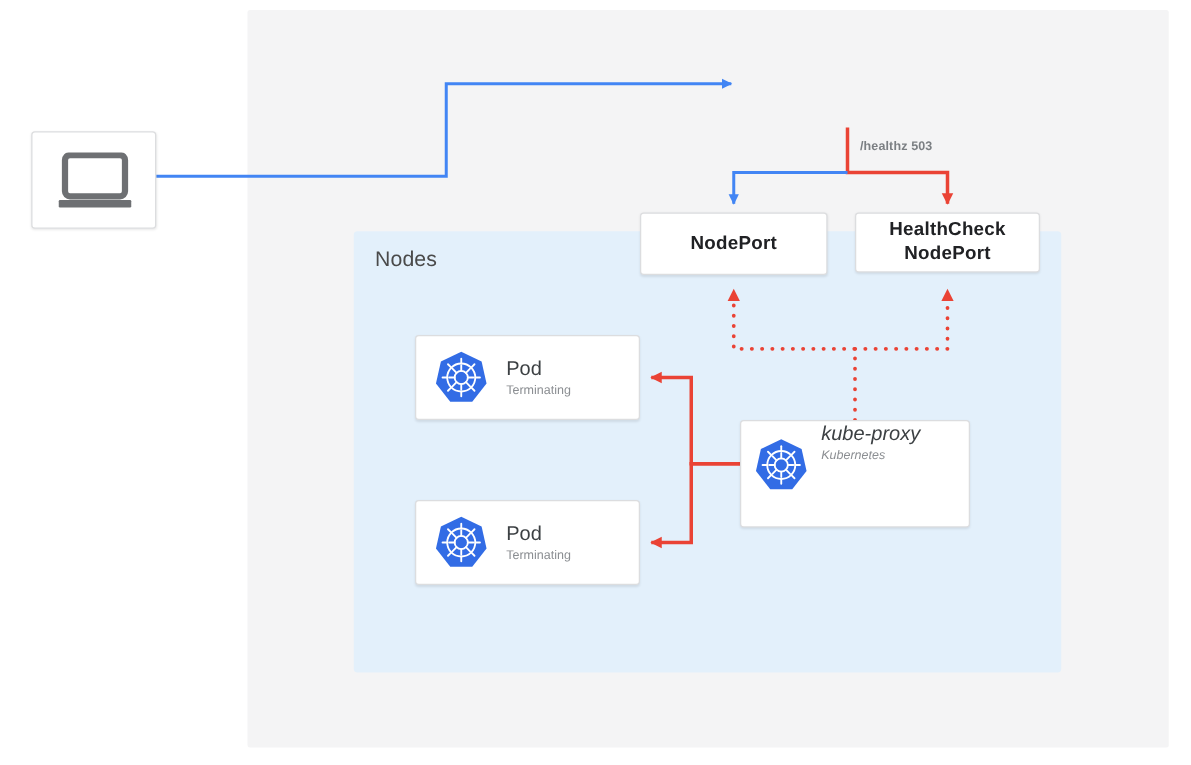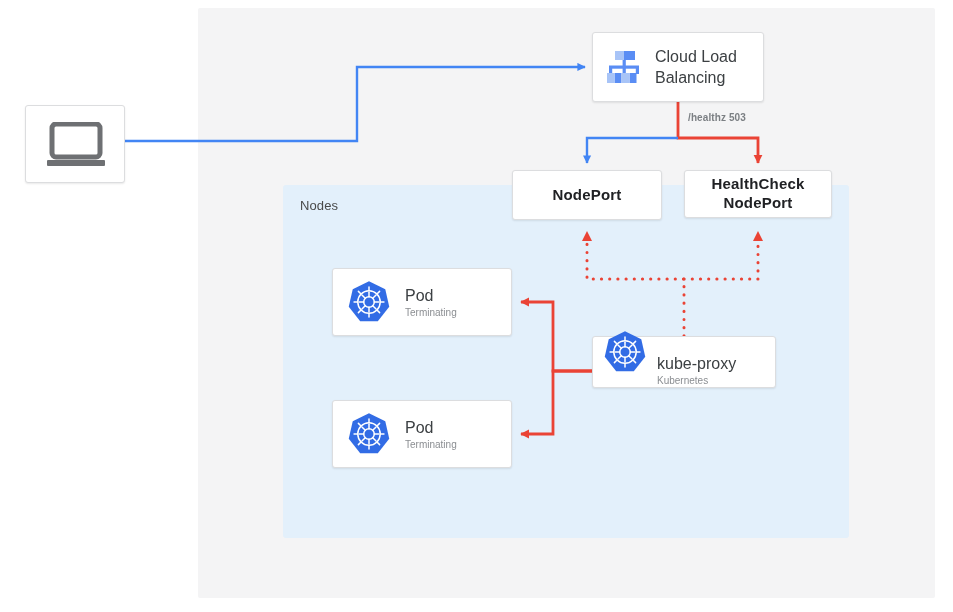--- a/index.html
+++ b/index.html
@@ -6,40 +6,40 @@
   body{width:953px;height:612px;position:relative;overflow:hidden;
        font-family:"Liberation Sans","DejaVu Sans",sans-serif;}
   .stage{position:absolute;left:0;top:0;width:953px;height:612px;}
 
   
   .region-gray{position:absolute;left:198px;top:8px;width:737px;height:590px;
     background:#f4f4f5;border-radius:2px;}
   .region-nodes{position:absolute;left:283px;top:185px;width:566px;height:353px;
     background:#e3f0fb;border-radius:3px;}
   .region-nodes-label{position:absolute;left:300px;top:198px;
-    font-size:13px;color:#4a4a4a;letter-spacing:.1px;}
+    font-size:17px;color:#4a4a4a;letter-spacing:.1px;}
 
   
   .card{position:absolute;background:#ffffff;border:1px solid #dcdddf;
     border-radius:3px;box-sizing:border-box;
     box-shadow:0 1px 2px rgba(0,0,0,.09);}
 
   .laptop-card{left:25px;top:105px;width:100px;height:78px;}
   .clb-card{left:592px;top:32px;width:172px;height:70px;
      display:flex;align-items:center;}
   .nodeport-card{left:512px;top:170px;width:150px;height:50px;
      display:flex;align-items:center;justify-content:center;}
   .hcnodeport-card{left:684px;top:170px;width:148px;height:48px;
      display:flex;align-items:center;justify-content:center;}
   .pod-card{left:332px;top:268px;width:180px;height:68px;
      display:flex;align-items:center;}
   .pod-card2{left:332px;top:400px;width:180px;height:68px;
      display:flex;align-items:center;}
-  .kp-card{left:592px;top:336px;width:184px;height:52px;
-     display:flex;align-items:flex-end;}
+  .kp-card{left:592px;top:336px;width:184px;height:86px;
+     display:flex;align-items:flex-start;font-style:italic;}
 
   
   .card-title{font-size:16px;color:#3c4043;line-height:1.32;}
   .card-sub{font-size:10px;color:#8b8e92;line-height:1.32;}
   .bold-label{font-size:15px;font-weight:bold;color:#202124;text-align:center;
     line-height:1.25;letter-spacing:.2px;}
   .txt-block{display:flex;flex-direction:column;justify-content:center;}
 
   .healthz-label{position:absolute;left:688px;top:112px;font-size:10px;
     font-weight:bold;color:#7b7f83;letter-spacing:.1px;}
@@ -106,46 +106,20 @@
 
   <div class="card laptop-card">
     <div class="laptop-wrap">
       <svg width="62" height="46" viewBox="0 0 62 46">
         <rect x="7" y="2" width="48" height="33" rx="4" ry="4" fill="none" stroke="#6e7073" stroke-width="5"></rect>
         <rect x="2" y="38" width="58" height="6" rx="1" ry="1" fill="#6e7073"></rect>
       </svg>
     </div>
   </div>
 
-  <div class="card clb-card">
-    <div class="icon-slot" style="width:62px;height:70px;">
-      <svg width="40" height="40" viewBox="0 0 40 40">
-
-        <rect x="11" y="4" width="9" height="9" fill="#a8c4f7"></rect>
-        <rect x="20" y="4" width="11" height="9" fill="#5a8df4"></rect>
-
-        <rect x="18.6" y="13" width="3.2" height="8" fill="#5a8df4"></rect>
-
-        <rect x="5" y="18.5" width="30" height="3.2" fill="#5a8df4"></rect>
-
-        <rect x="5" y="21" width="3.2" height="6" fill="#5a8df4"></rect>
-        <rect x="18.6" y="21" width="3.2" height="6" fill="#5a8df4"></rect>
-        <rect x="31.8" y="21" width="3.2" height="6" fill="#5a8df4"></rect>
-
-        <rect x="3" y="26" width="7" height="10" fill="#a8c4f7"></rect>
-        <rect x="10.5" y="26" width="7" height="10" fill="#5a8df4"></rect>
-        <rect x="18" y="26" width="7" height="10" fill="#a8c4f7"></rect>
-        <rect x="25.5" y="26" width="7" height="10" fill="#5a8df4"></rect>
-      </svg>
-    </div>
-    <div class="txt-block">
-      <div class="card-title">Cloud Load</div>
-      <div class="card-title">Balancing</div>
-    </div>
-  </div>
 
   <div class="card nodeport-card">
     <div class="bold-label">NodePort</div>
   </div>
 
   <div class="card hcnodeport-card">
     <div class="bold-label">
       <span>HealthCheck</span><br>
       <span>NodePort</span>
     </div>

